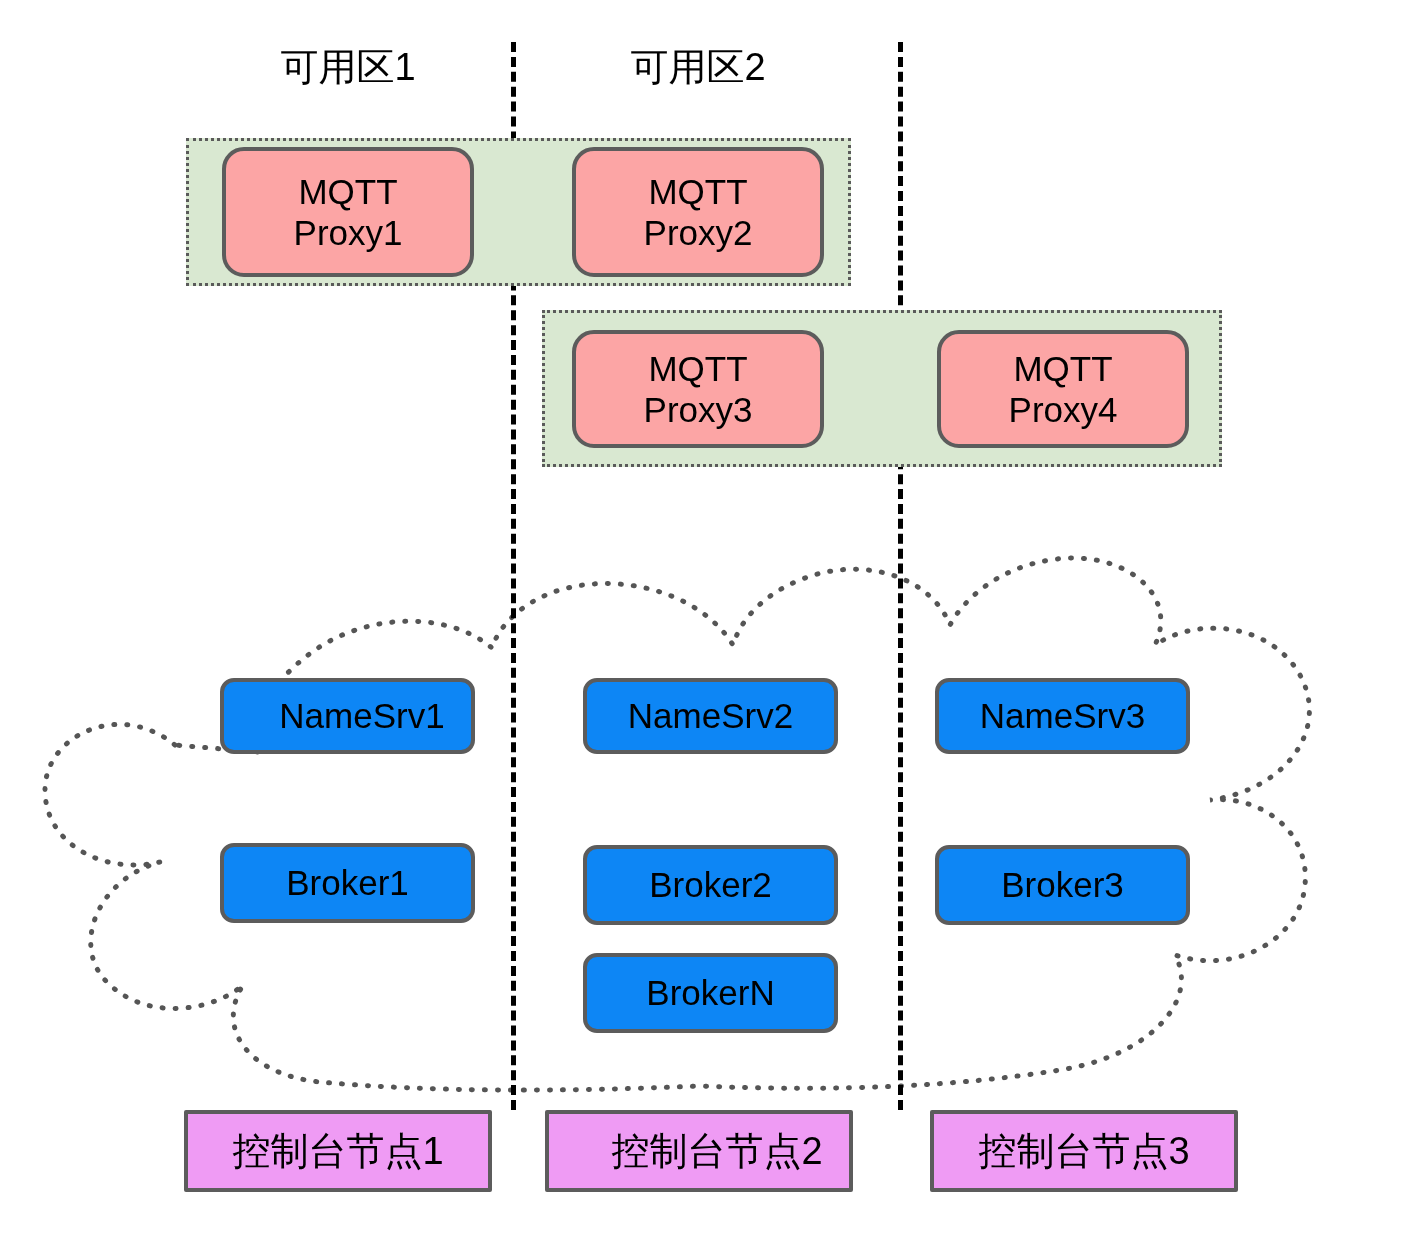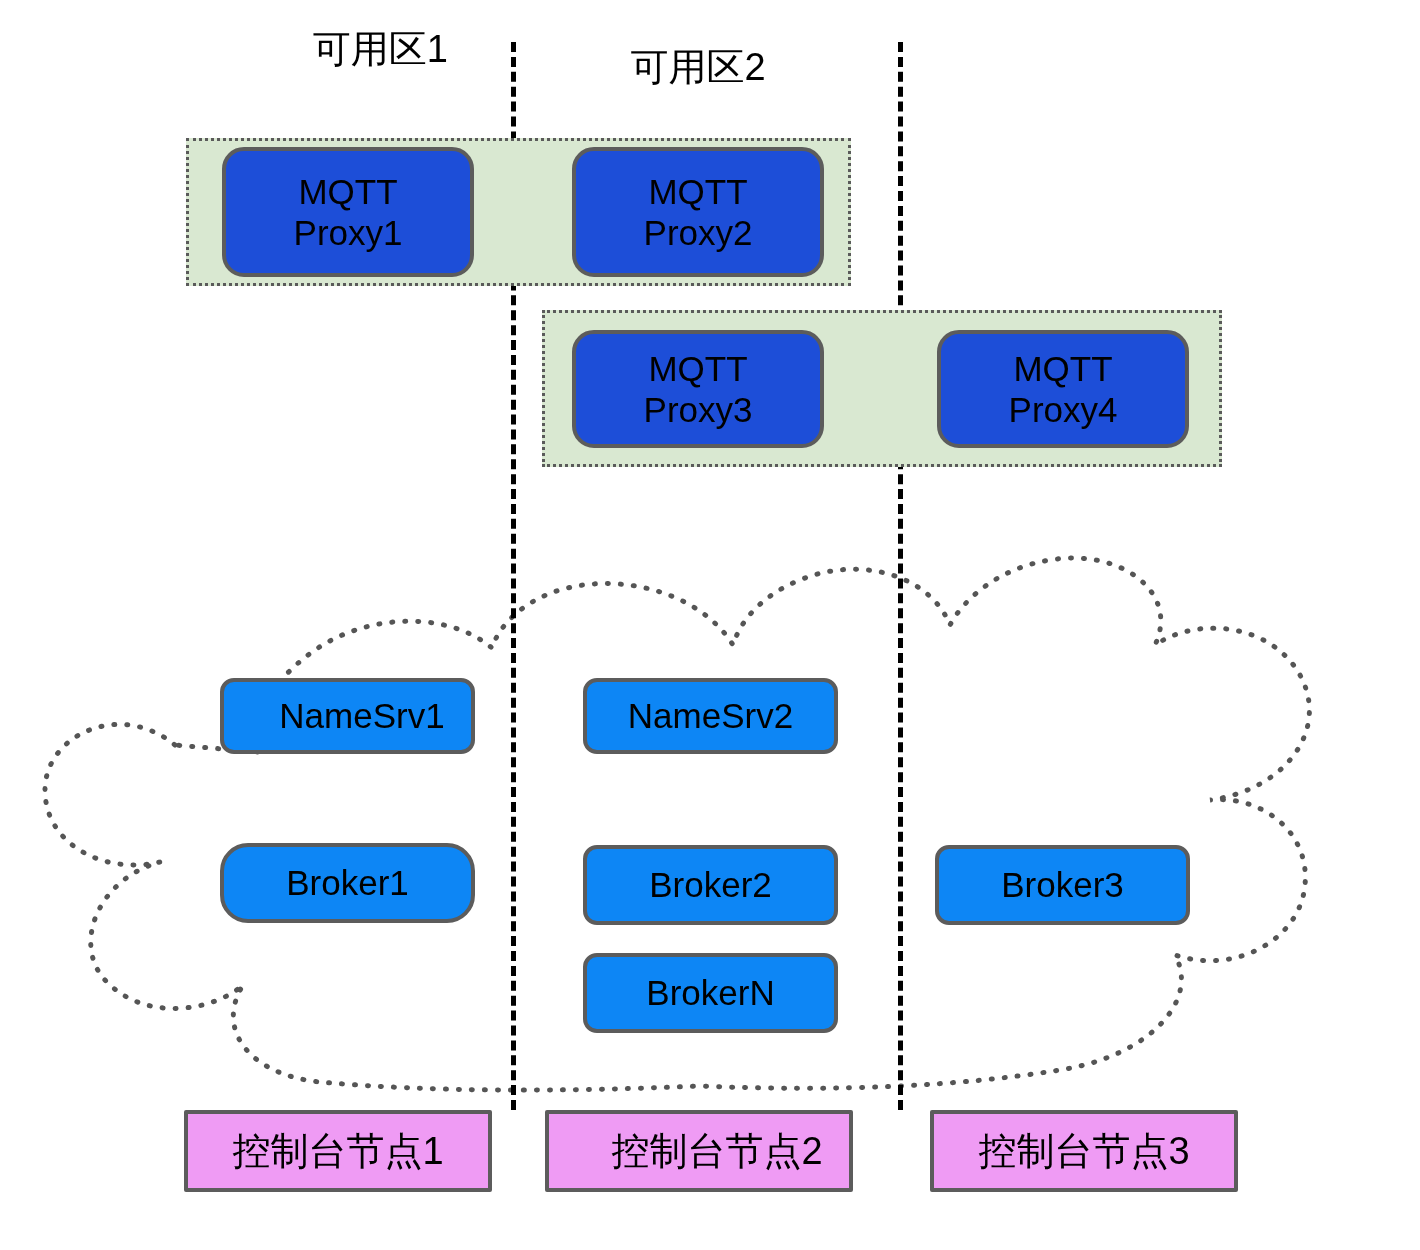--- a/index.html
+++ b/index.html
@@ -48,21 +48,21 @@
     position: absolute;
     display: flex;
     align-items: center;
     justify-content: center;
     text-align: center;
     color: #000000;
     line-height: 1.18;
     border-radius: 14px;
   }
   .node-proxy {
-    background: #1d4ed8;
+    background: #fca5a5;
     border: 4px solid #5c5c5c;
     border-radius: 22px;
     font-size: 35px;
     white-space: pre-line;
   }
   .node-blue {
     background: #0d86f5;
     border: 4px solid #5c5c5c;
     border-radius: 14px;
     font-size: 35px;
@@ -108,42 +108,43 @@
         C 1000,568 965,597 950,625
         C 930,575 860,555 800,580
         C 760,596 740,622 733,645
         C 700,592 620,572 560,590
         C 520,602 498,628 492,648
         C 450,612 370,612 315,650
         C 265,685 250,725 258,752
         Z" fill="none" stroke="#555555" stroke-width="5" stroke-linecap="round" stroke-dasharray="1 12"></path>
   </svg>
 
-  <div class="zone-header" style="left:248px; top:30px; width:200px;text-align:right;">可用区1</div>
+  <div class="zone-header" style="left:248px; top:48px; width:200px;">可用区1</div>
   <div class="zone-header" style="left:598px; top:48px; width:200px;">可用区2</div>
 
   <div class="zone-divider" style="left:511px;"></div>
   <div class="zone-divider" style="left:898px;"></div>
 
   <div class="proxy-group" style="left:186px; top:138px; width:665px; height:148px;"></div>
   <div class="node node-proxy" style="left:222px; top:147px; width:252px; height:130px;">MQTT
 Proxy1</div>
   <div class="node node-proxy" style="left:572px; top:147px; width:252px; height:130px;">MQTT
 Proxy2</div>
 
   <div class="proxy-group" style="left:542px; top:310px; width:680px; height:157px;"></div>
   <div class="node node-proxy" style="left:572px; top:330px; width:252px; height:118px;">MQTT
 Proxy3</div>
   <div class="node node-proxy" style="left:937px; top:330px; width:252px; height:118px;">MQTT
 Proxy4</div>
 
   <div class="node node-blue" style="left:220px; top:678px; width:255px; height:76px;padding-left:29px;">NameSrv1</div>
   <div class="node node-blue" style="left:583px; top:678px; width:255px; height:76px;">NameSrv2</div>
+  <div class="node node-blue" style="left:935px; top:678px; width:255px; height:76px;">NameSrv3</div>
 
-  <div class="node node-blue" style="left:220px; top:843px; width:255px; height:80px;border-radius:28px;">Broker1</div>
+  <div class="node node-blue" style="left:220px; top:843px; width:255px; height:80px;">Broker1</div>
   <div class="node node-blue" style="left:583px; top:845px; width:255px; height:80px;">Broker2</div>
   <div class="node node-blue" style="left:583px; top:953px; width:255px; height:80px;">BrokerN</div>
   <div class="node node-blue" style="left:935px; top:845px; width:255px; height:80px;">Broker3</div>
 
   <div class="node node-console" style="left:184px; top:1110px; width:308px; height:82px;">控制台节点1</div>
   <div class="node node-console" style="left:545px; top:1110px; width:308px; height:82px;padding-left:36px;">控制台节点2</div>
   <div class="node node-console" style="left:930px; top:1110px; width:308px; height:82px;text-align:center;">控制台节点3</div>
 
 </div>
 

